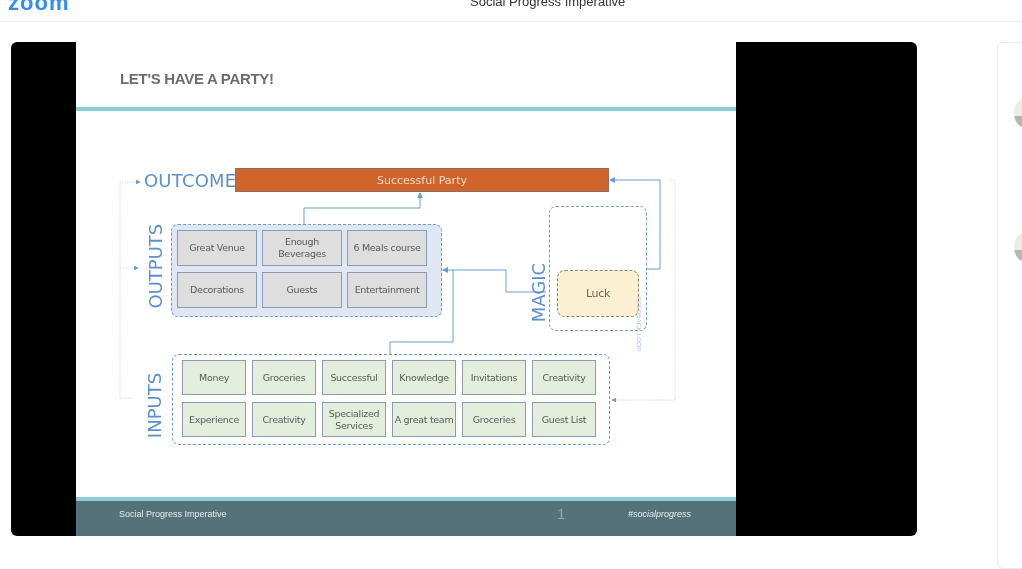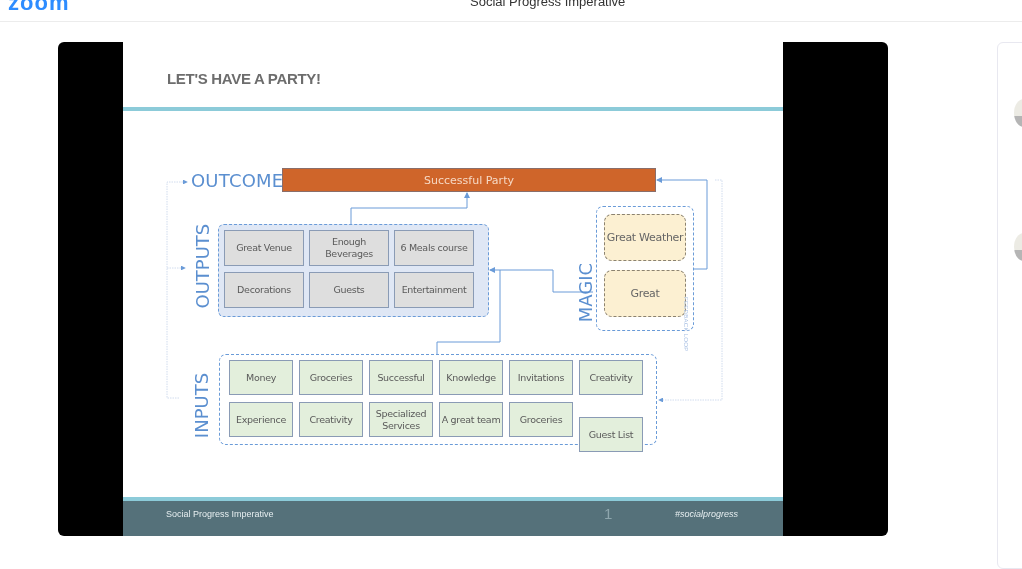--- a/index.html
+++ b/index.html
@@ -1,42 +1,42 @@
 <!DOCTYPE html>
 <html><head>
 <meta charset="utf-8">
 <style>
   * { box-sizing: border-box; margin: 0; padding: 0; }
   html, body { width: 1022px; height: 569px; overflow: hidden; background: #ffffff; font-family: "Liberation Sans", sans-serif; }
   #topbar { position: absolute; left: 0; top: 0; width: 1022px; height: 22px; background: #fff; border-bottom: 1px solid #ececec; }
   #logo { position: absolute; left: 8px; top: -10px; font: bold 22px "Liberation Sans", sans-serif; color: #2d8cff; letter-spacing: 1px; }
   #meeting-title { position: absolute; left: 470px; top: -6px; font-size: 13px; color: #333; white-space: nowrap; }
 
-  #share-area { position: absolute; left: 11px; top: 42px; width: 830px; height: 494px; background: #000; border-radius: 6px; overflow: hidden; margin-left: 47px; }
+  #share-area { position: absolute; left: 11px; top: 42px; width: 906px; height: 494px; background: #000; border-radius: 6px; overflow: hidden; }
   #slide { position: absolute; left: 65px; top: 0; width: 660px; height: 494px; background: #fff; }
   #slide-title { position: absolute; left: 44px; top: 28px; font: bold 15px "Liberation Sans", sans-serif; color: #6d6d6d; letter-spacing: -0.3px; }
   #title-rule { position: absolute; left: 0; top: 65px; width: 660px; height: 4px; background: #8ccbd9; }
   #footer-rule { position: absolute; left: 0; top: 455px; width: 660px; height: 4px; background: #8ccbd9; }
   #footer { position: absolute; left: 0; top: 459px; width: 660px; height: 35px; background: #55717a; }
   #footer-left { position: absolute; left: 43px; top: 8px; font-size: 9px; color: #e6eef0; }
   #footer-page { position: absolute; left: 481px; top: 4px; font-size: 15px; color: #8ea6ad; font-weight: 300; }
   #footer-right { position: absolute; left: 552px; top: 8px; font-size: 9px; color: #e6eef0; font-style: italic; }
 
   .lbl-blue { color: #5b8fd0; position: absolute; font-family: "DejaVu Sans", sans-serif; }
   #outcome-label { left: 68px; top: 128px; font-size: 18px; letter-spacing: 0.2px; text-align: center; }
   #outcome-bar { position: absolute; left: 159px; top: 126px; width: 374px; height: 24px; background: #cf652a; border: 1px solid #8a6e6a; display: flex; align-items: center; justify-content: center; color: #f6d9c5; font-size: 11px; font-family: "DejaVu Sans", sans-serif; }
 
   .vert { position: absolute; transform: rotate(-90deg); transform-origin: center center; white-space: nowrap; font-size: 18px; }
   #outputs-label { left: 39px; top: 216px; width: 80px; text-align: center; }
   #inputs-label { left: 43px; top: 353px; width: 70px; text-align: center; }
   #magic-label { left: 432px; top: 240px; width: 60px; text-align: center; }
   #feedback-label { position: absolute; left: 566px; top: 255px; transform: rotate(90deg); transform-origin: left top; font-size: 6px; color: #a7bfe3; white-space: nowrap; letter-spacing: 0.3px; }
 
   .group { position: absolute; border: 1.5px dashed #6a9bd8; border-radius: 7px; }
-  #outputs-group { left: 95px; top: 182px; width: 271px; height: 93px; background: #dfe7f5; border-radius: 6px; }
+  #outputs-group { left: 95px; top: 182px; width: 271px; height: 93px; background: #dfe7f5; }
   #inputs-group { left: 96px; top: 312px; width: 438px; height: 91px; }
   #magic-group { left: 473px; top: 164px; width: 98px; height: 125px; }
 
   .box { position: absolute; border: 1px solid #8a9bb5; display: flex; align-items: center; justify-content: center; text-align: center; font-size: 9.5px; line-height: 12px; color: #5a5a5a; font-family: "DejaVu Sans", sans-serif; letter-spacing: -0.3px; }
   .out-box { background: #dedede; width: 80px; height: 36px; }
   .in-box { background: #e3efdc; width: 64px; height: 35px; }
   .magic-box { background: #fcf0d2; border: 1.5px dashed #8b8270; border-radius: 8px; width: 82px; height: 47px; font-size: 11px; line-height: 14px; color: #666; }
 
   svg#connectors { position: absolute; left: 0; top: 0; width: 660px; height: 494px; pointer-events: none; }
 
@@ -97,40 +97,39 @@
       <div class="box out-box" style="left:5px;top:5px;">Great Venue</div>
       <div class="box out-box" style="left:90px;top:5px;">Enough Beverages</div>
       <div class="box out-box" style="left:175px;top:5px;">6 Meals course</div>
       <div class="box out-box" style="left:90px;top:47px;">Guests</div>
       <div class="box out-box" style="left:5px;top:47px;">Decorations</div>
       <div class="box out-box" style="left:175px;top:47px;">Entertainment</div>
     </div>
 
     <div id="magic-label" class="lbl-blue vert">MAGIC</div>
     <div id="magic-group" class="group">
-      <div class="box magic-box" style="left:7px;top:7px;">Great Weather</div>
-      <div class="box magic-box" style="left:7px;top:63px;">Great</div>
+      <div class="box magic-box" style="left:7px;top:63px;">Luck</div>
     </div>
 
     <div id="feedback-label">FEEDBACK LOOP</div>
 
     <div id="inputs-label" class="lbl-blue vert">INPUTS</div>
     <div id="inputs-group" class="group">
       <div class="box in-box" style="left:9px;top:5px;">Money</div>
       <div class="box in-box" style="left:79px;top:5px;">Groceries</div>
       <div class="box in-box" style="left:149px;top:5px;">Successful</div>
       <div class="box in-box" style="left:219px;top:5px;">Knowledge</div>
       <div class="box in-box" style="left:289px;top:5px;">Invitations</div>
       <div class="box in-box" style="left:359px;top:5px;">Creativity</div>
       <div class="box in-box" style="left:9px;top:47px;">Experience</div>
       <div class="box in-box" style="left:79px;top:47px;">Creativity</div>
       <div class="box in-box" style="left:149px;top:47px;">Specialized Services</div>
       <div class="box in-box" style="left:219px;top:47px;">A great team</div>
       <div class="box in-box" style="left:289px;top:47px;">Groceries</div>
-      <div class="box in-box" style="left:359px;top:62px;">Guest List</div>
+      <div class="box in-box" style="left:359px;top:47px;">Guest List</div>
     </div>
 
     <div id="footer-rule"></div>
     <div id="footer">
       <div id="footer-left">Social Progress Imperative</div>
       <div id="footer-page">1</div>
       <div id="footer-right">#socialprogress</div>
     </div>
   </div>
 

